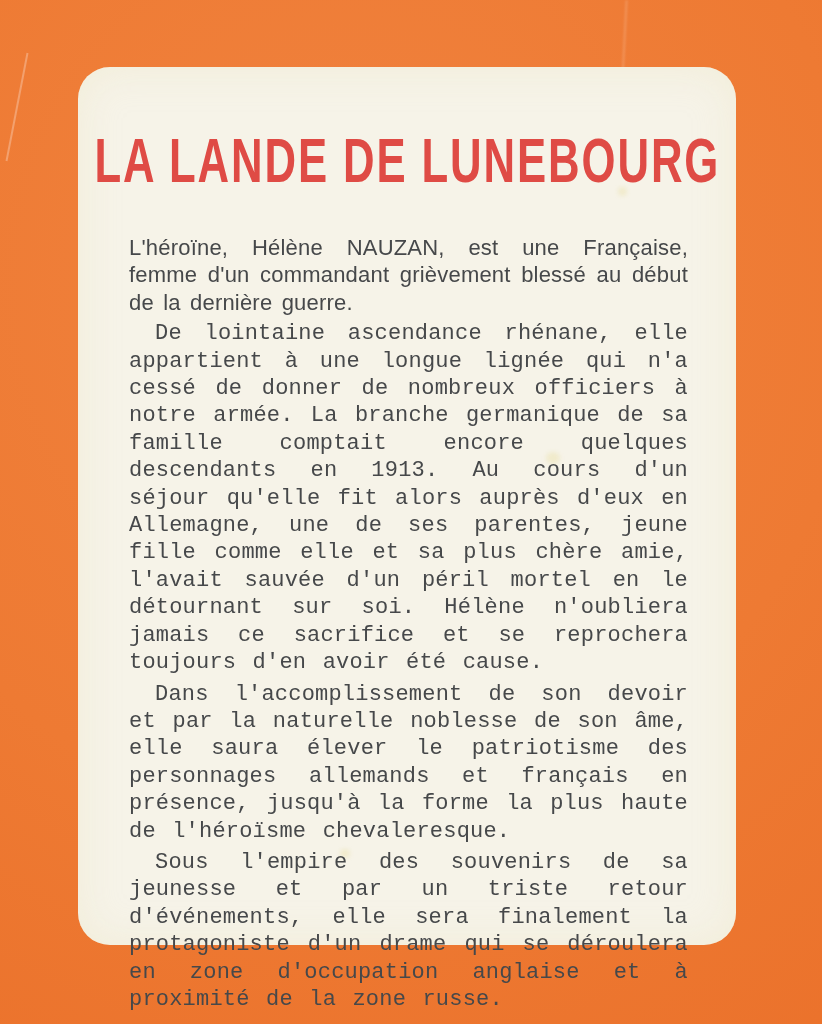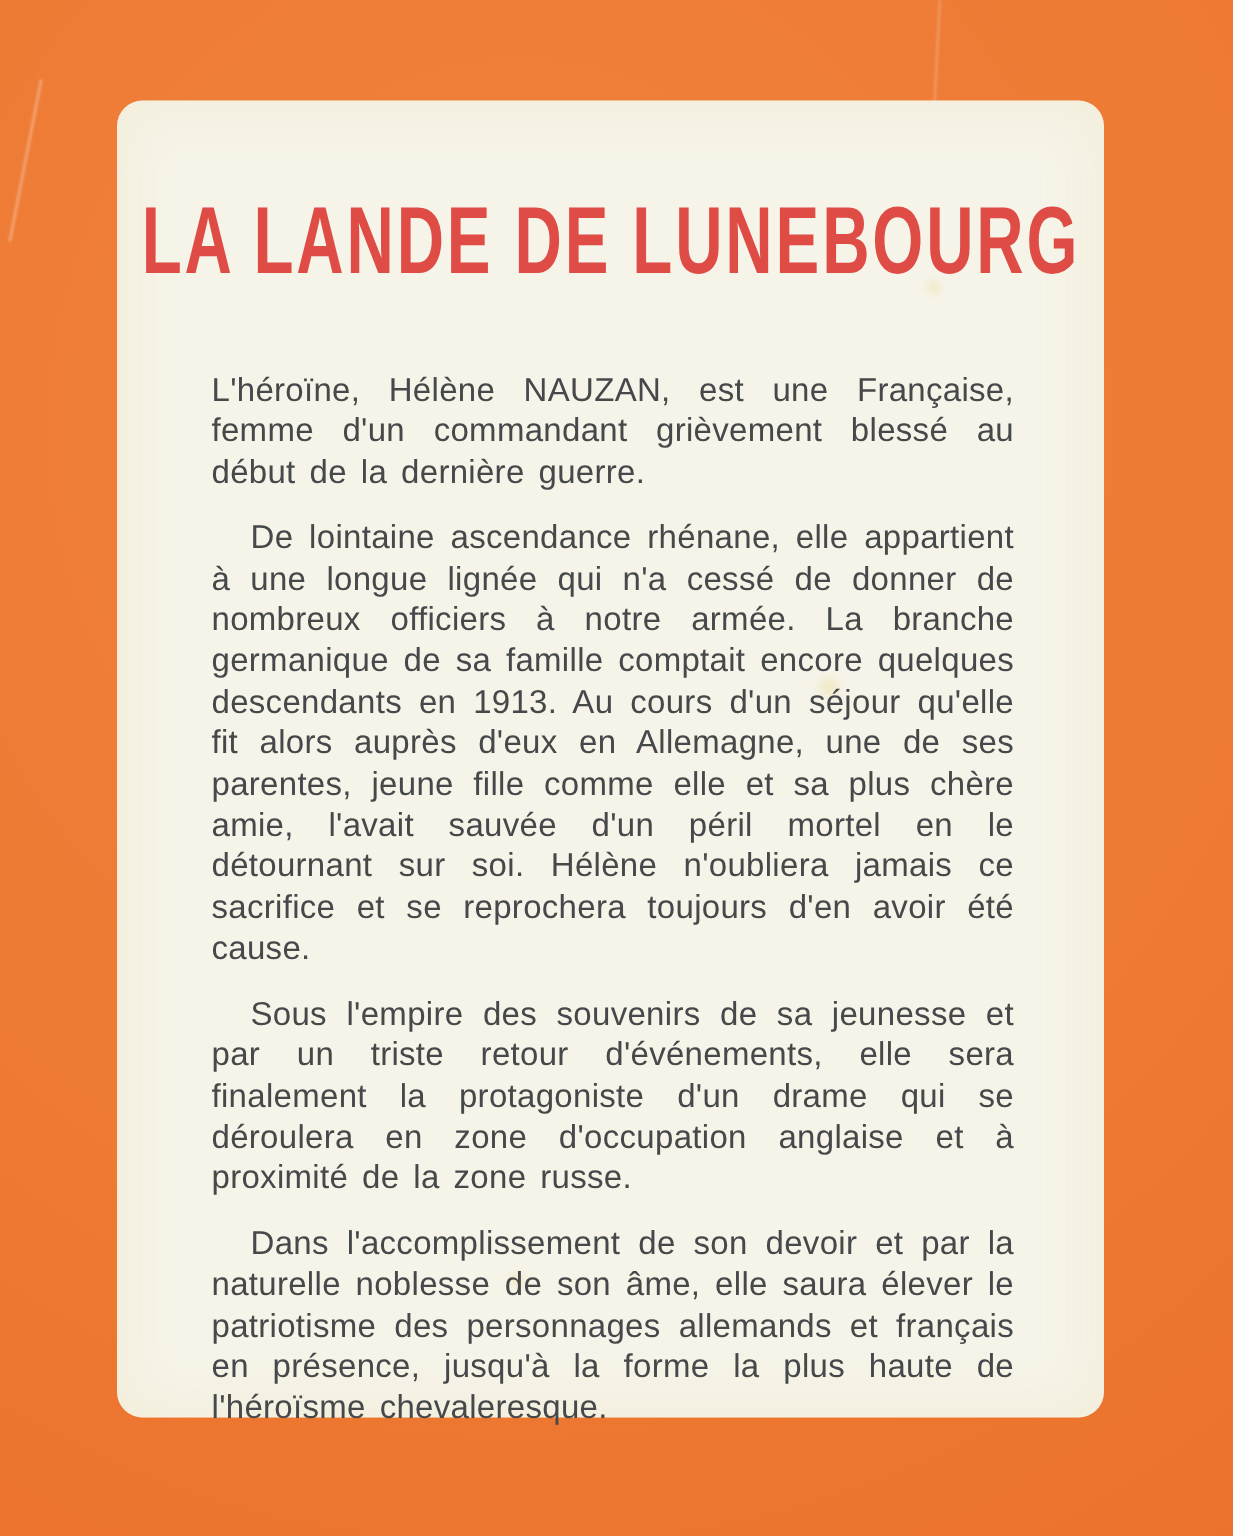--- a/index.html
+++ b/index.html
@@ -39,21 +39,21 @@
     filter: blur(0.8px);
     opacity: 0.65;
   }
   .panel {
     position: absolute;
     left: 78px;
     top: 67px;
     width: 658px;
     height: 878px;
     background: var(--color-panel, #f6f3e8);
-    border-radius: 17px;
+    border-radius: 32px;
     box-shadow: inset 0 0 40px rgba(235, 225, 185, 0.35);
   }
   .stain {
     position: absolute;
     border-radius: 50%;
     background: rgba(228, 210, 120, 0.25);
     filter: blur(2px);
     pointer-events: none;
   }
   .stain-1 { left: 468px; top: 385px; width: 14px; height: 12px; }
@@ -81,38 +81,39 @@
     right: 44px;
     top: 163px;
     color: var(--color-text, #46484a);
     font-size: 22px;
     line-height: 27.4px;
     text-align: justify;
     word-spacing: 3px;
     letter-spacing: 0.2px;
   }
   .synopsis p {
-    margin: 16px;
+    margin: 4px;
   }
   .synopsis p:not(:first-child) {
     text-indent: 26px;
+    font-family: Liberation Mono, monospace;
   }
 </style>
 </head>
 <body>
 
 <div class="crease crease-left"></div>
 <div class="crease crease-top"></div>
 
 <div class="panel">
   <div class="stain stain-1"></div>
   <div class="stain stain-2"></div>
   <div class="stain stain-3"></div>
 
   <h1 class="title">LA LANDE DE LUNEBOURG</h1>
 
   <div class="synopsis">
     <p>L'héroïne, Hélène NAUZAN, est une Française, femme d'un commandant grièvement blessé au début de la dernière guerre.</p>
     <p>De lointaine ascendance rhénane, elle appartient à une longue lignée qui n'a cessé de donner de nombreux officiers à notre armée. La branche germanique de sa famille comptait encore quelques descendants en 1913. Au cours d'un séjour qu'elle fit alors auprès d'eux en Allemagne, une de ses parentes, jeune fille comme elle et sa plus chère amie, l'avait sauvée d'un péril mortel en le détournant sur soi. Hélène n'oubliera jamais ce sacrifice et se reprochera toujours d'en avoir été cause.</p>
+    <p>Dans l'accomplissement de son devoir et par la naturelle noblesse de son âme, elle saura élever le patriotisme des personnages allemands et français en présence, jusqu'à la forme la plus haute de l'héroïsme chevaleresque.</p>
     <p>Sous l'empire des souvenirs de sa jeunesse et par un triste retour d'événements, elle sera finalement la protagoniste d'un drame qui se déroulera en zone d'occupation anglaise et à proximité de la zone russe.</p>
-    <p>Dans l'accomplissement de son devoir et par la naturelle noblesse de son âme, elle saura élever le patriotisme des personnages allemands et français en présence, jusqu'à la forme la plus haute de l'héroïsme chevaleresque.</p>
   </div>
 </div>
 
 </body></html>

